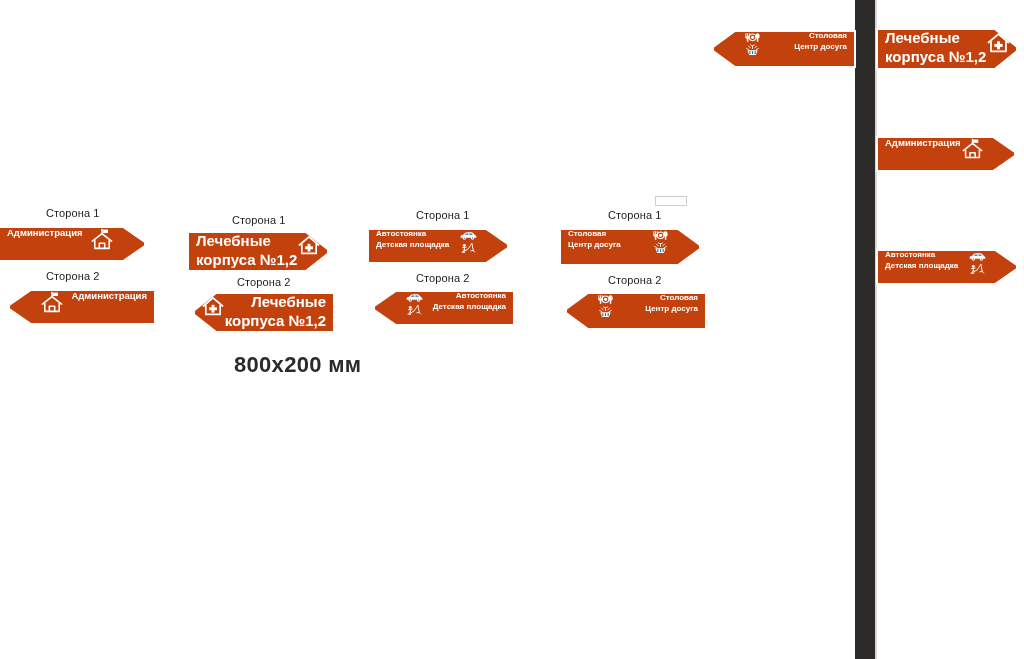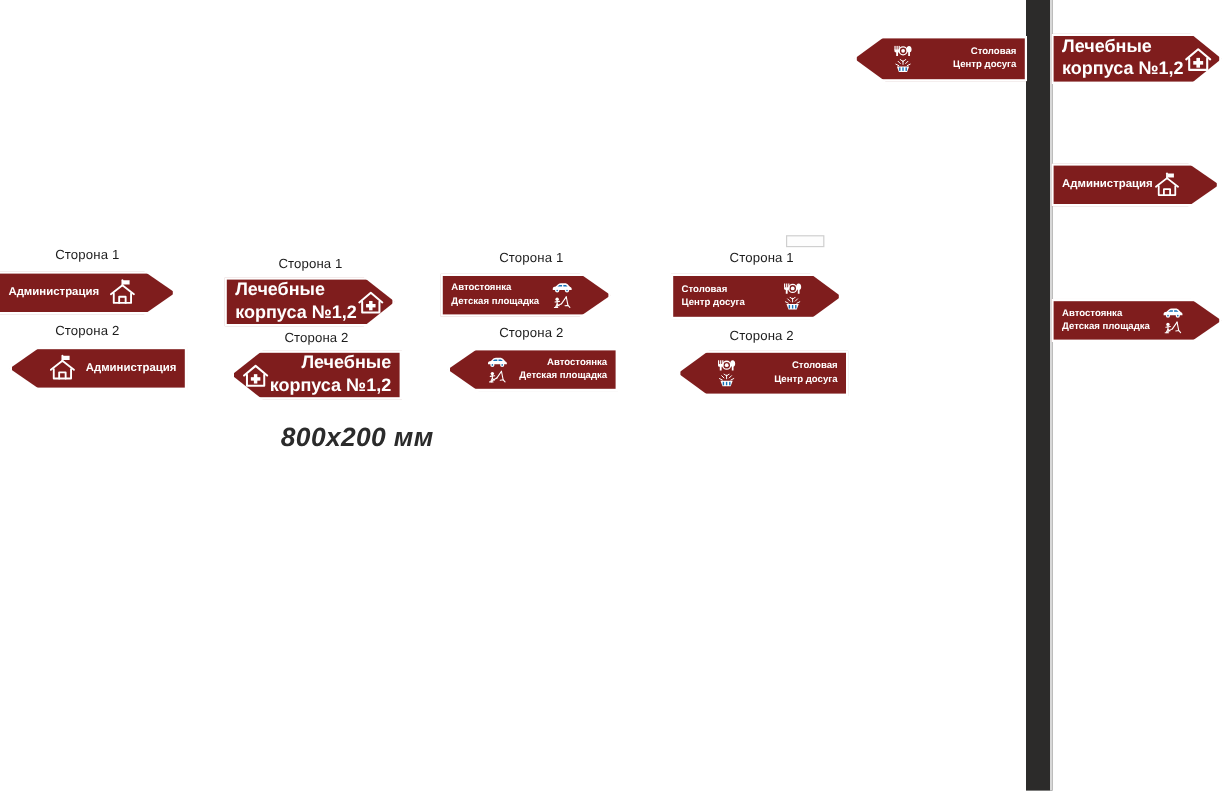--- a/index.html
+++ b/index.html
@@ -35,24 +35,24 @@
     color: #1d1d1d;
     font-family: "Liberation Sans", sans-serif;
     white-space: nowrap;
     letter-spacing: 0.1px;
   }
 
   
   .sign {
     position: absolute;
     box-sizing: border-box;
-    background: #7f1d1d;
+    background: #c2410c;
     border: 2px solid #ffffff;
     display: flex;
-    align-items: center;
+    align-items: flex-start;
     z-index: 3;
     filter: drop-shadow(1px 1px 1px rgba(120,120,120,0.5));
   }
   
   .sign.dir-right {
     clip-path: polygon(0 0, calc(100% - 26px) 0, 100% 50%, calc(100% - 26px) 100%, 0 100%);
     padding-left: 7px;
     padding-right: 30px;
     flex-direction: row;
     justify-content: space-between;
@@ -97,21 +97,20 @@
   
   #dimension-label {
     position: absolute;
     left: 234px;
     top: 352px;
     font-size: 22px;
     font-weight: bold;
     color: #2b2b2b;
     letter-spacing: 0.3px;
     font-family: "Liberation Sans", sans-serif;
-    font-style: italic;
   }
 
   
   #placeholder-rect {
     position: absolute;
     left: 655px;
     top: 196px;
     width: 30px;
     height: 8px;
     background: #fdfdfd;

